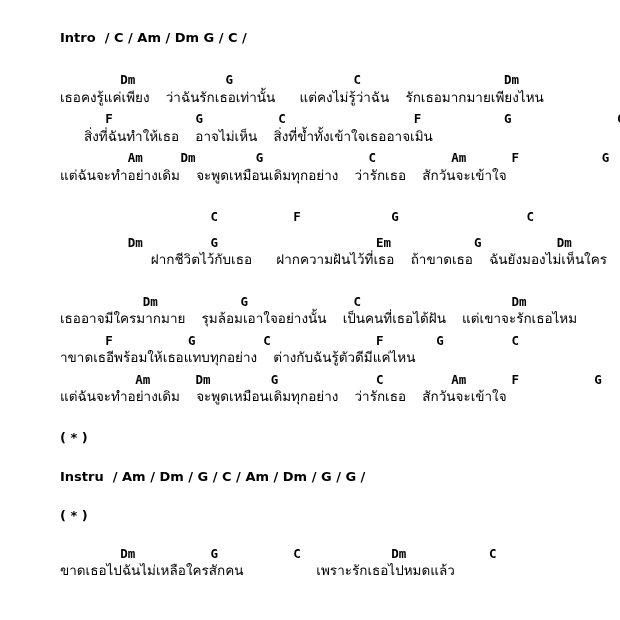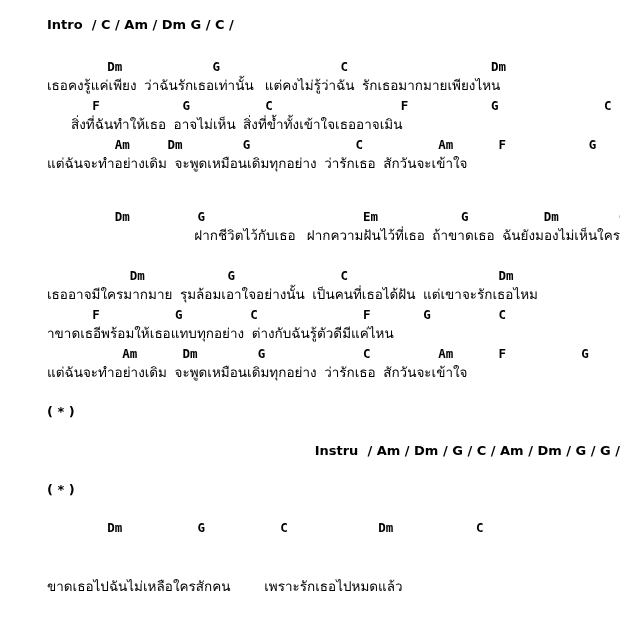--- a/index.html
+++ b/index.html
@@ -11,41 +11,41 @@
     height: 620px;
     background: #ffffff;
     font-family: "DejaVu Sans", "Liberation Sans", sans-serif;
     color: #000000;
     overflow: hidden;
   }
   .sheet {
     position: relative;
     width: 620px;
     height: 620px;
-    padding: 0;
+    padding: 13px;
     box-sizing: border-box;
   }
   .line {
     white-space: pre;
     font-size: 12.5px;
     line-height: 1.0;
     margin: 0;
     padding: 0;
   }
   .chordline {
     font-weight: bold;
     font-size: 12.5px;
     letter-spacing: 0;
     white-space: pre;
     font-family: "DejaVu Sans Mono", "Liberation Mono", monospace;
   }
   .lyricline {
     font-size: 13.5px;
     white-space: pre;
-    font-family: Liberation Sans, sans-serif;
+    font-family: Liberation Mono, monospace;
   }
   .heading {
     font-weight: bold;
     font-size: 13px;
     white-space: pre;
     font-family: "DejaVu Sans", "Liberation Sans", sans-serif;
   }
   .marker {
     font-weight: bold;
     font-size: 13px;
@@ -69,20 +69,21 @@
   <div class="line chordline" style="padding-left:47px;">      F           G          C                 F           G              C</div>
   <div style="height:5px;"></div>
   <div class="line lyricline" style="padding-left:47px;margin-left:24px;">สิ่งที่ฉันทำให้เธอ  อาจไม่เห็น  สิ่งที่ข้ำทั้งเข้าใจเธออาจเมิน</div>
   <div style="height:8px;"></div>
   <div class="line chordline" style="padding-left:47px;">         Am     Dm        G              C          Am      F           G</div>
   <div style="height:5px;"></div>
   <div class="line lyricline" style="padding-left:47px;">แต่ฉันจะทำอย่างเดิม  จะพูดเหมือนเดิมทุกอย่าง  ว่ารักเธอ  สักวันจะเข้าใจ</div>
 
   <div style="height:28px;"></div>
 
+  <div class="line chordline" style="padding-left:47px;">                    C          F            G                 C</div>
   <div style="height:5px;"></div>
   <div style="height:8px;"></div>
   <div class="line chordline" style="padding-left:47px;">         Dm         G                     Em           G          Dm        G                C</div>
   <div style="height:5px;"></div>
   <div class="line lyricline" style="padding-left:47px;text-align:right;">      ฝากชีวิตไว้กับเธอ   ฝากความฝันไว้ที่เธอ  ถ้าขาดเธอ  ฉันยังมองไม่เห็นใคร</div>
 
   <div style="height:28px;"></div>
 
   <div class="line chordline" style="padding-left:47px;">           Dm           G              C                    Dm                           G</div>
   <div style="height:5px;"></div>
@@ -95,25 +96,25 @@
   <div class="line chordline" style="padding-left:47px;">          Am      Dm        G             C         Am      F          G</div>
   <div style="height:5px;"></div>
   <div class="line lyricline" style="padding-left:47px;">แต่ฉันจะทำอย่างเดิม  จะพูดเหมือนเดิมทุกอย่าง  ว่ารักเธอ  สักวันจะเข้าใจ</div>
 
   <div style="height:26px;"></div>
 
   <div class="line marker" style="padding-left:47px;">( * )</div>
 
   <div style="height:26px;"></div>
 
-  <div class="line heading" style="padding-left:47px;text-align:right;">Instru  / Am / Dm / G / C / Am / Dm / G / G /</div>
+  <div class="line heading" style="padding-left:47px;">Instru  / Am / Dm / G / C / Am / Dm / G / G /</div>
 
   <div style="height:26px;"></div>
 
   <div class="line marker" style="padding-left:47px;">( * )</div>
 
   <div style="height:26px;"></div>
 
   <div class="line chordline" style="padding-left:47px;">        Dm          G          C            Dm           C</div>
   <div style="height:5px;"></div>
-  <div class="line lyricline" style="padding-left:47px;margin-top:40px;">ขาดเธอไปฉันไม่เหลือใครสักคน         เพราะรักเธอไปหมดแล้ว</div>
+  <div class="line lyricline" style="padding-left:47px;">ขาดเธอไปฉันไม่เหลือใครสักคน         เพราะรักเธอไปหมดแล้ว</div>
 
 </div>
 
 </body></html>

